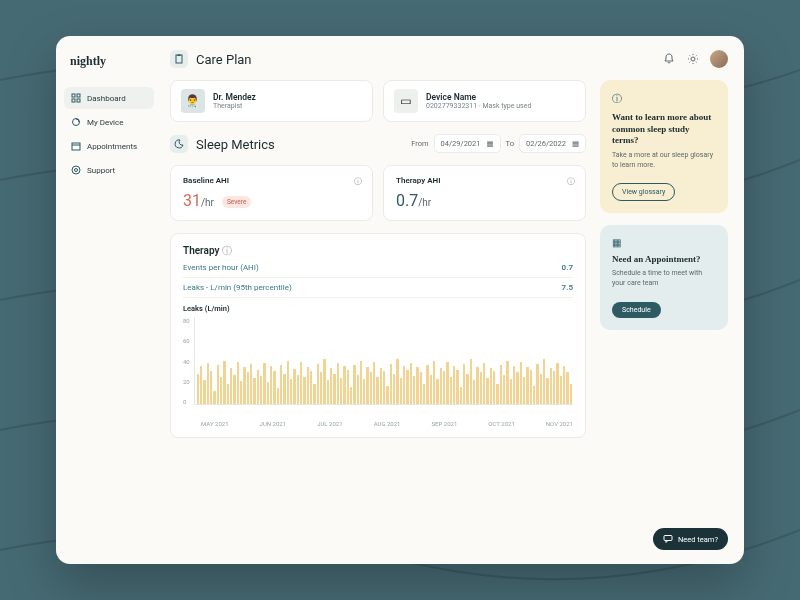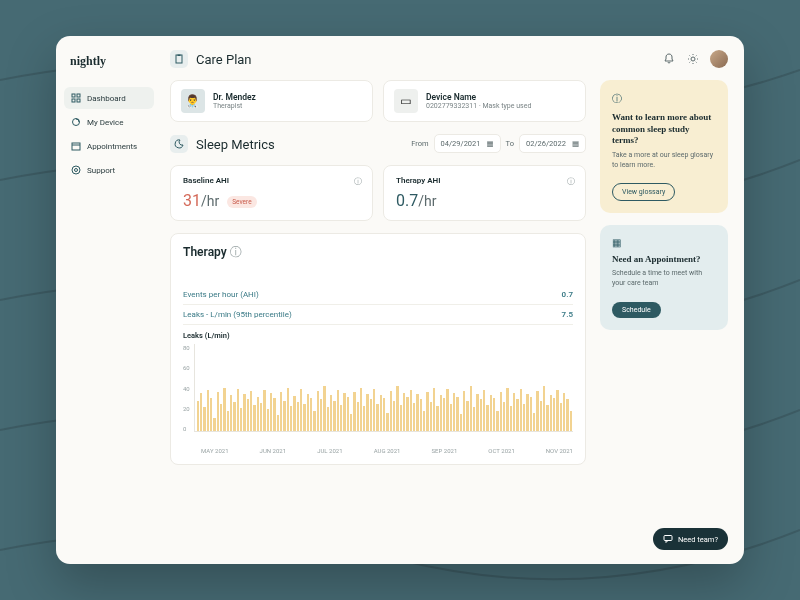--- a/index.html
+++ b/index.html
@@ -22,25 +22,25 @@
 .card .thumb{width:24px;height:24px;border-radius:4px;background:#dce5e6;display:flex;align-items:center;justify-content:center;font-size:12px}
 .card .ctitle{font-size:8.5px;font-weight:600;color:#1a2b2e}
 .card .csub{font-size:7px;color:#7a8486}
 .metrics-head{display:flex;align-items:flex-end;justify-content:space-between}
 .date-range{display:flex;align-items:center;gap:5px;font-size:7.5px;color:#5c6a6c}
 .date-box{background:#fff;border:1px solid #eceae4;border-radius:5px;padding:4px 6px;display:flex;align-items:center;gap:6px}
 .metric-pair{display:flex;gap:10px}
 .metric{flex:1;background:#fff;border:1px solid #eceae4;border-radius:8px;padding:10px 12px;position:relative}
 .metric .mlabel{font-size:8px;font-weight:600;color:#1a2b2e;margin-bottom:6px}
 .metric .mval{font-size:16px;font-weight:400}
-.metric .mval .unit{font-size:14px;color:#5c6a6c}
+.metric .mval .unit{font-size:10px;color:#5c6a6c}
 .metric .info{position:absolute;top:10px;right:10px;font-size:8px;color:#9aa4a5}
 .sev{display:inline-block;background:#fbe7e2;color:#c85a4a;font-size:6.5px;padding:2px 5px;border-radius:8px;margin-left:4px;vertical-align:middle}
 .therapy-card{background:#fff;border:1px solid #eceae4;border-radius:8px;padding:10px 12px}
-.therapy-card .tlabel{font-size:12px;font-weight:600;color:#1a2b2e;margin-bottom:24px}
+.therapy-card .tlabel{font-size:10px;font-weight:600;color:#1a2b2e;margin-bottom:0}
 .therapy-card .row{display:flex;justify-content:space-between;font-size:8px;padding:5px 0;border-bottom:1px solid #f0efe9}
 .therapy-card .row:last-of-type{border-bottom:none}
 .therapy-card .row .k{color:#3a7a86}
 .therapy-card .row .v{color:#3a7a86;font-weight:600}
 .chart-area{margin-top:6px}
 .chart-title{font-size:7.5px;font-weight:600;color:#1a2b2e;margin-bottom:4px}
 .chart{position:relative;height:110px;display:flex}
 .yaxis{display:flex;flex-direction:column;justify-content:space-between;font-size:6px;color:#9aa4a5;padding-right:4px;height:88px}
 .plot{flex:1;position:relative;height:88px;border-left:1px solid #e7e5de;border-bottom:1px solid #e7e5de;display:flex;align-items:flex-end;gap:1px;padding:0 2px}
 .bar{flex:1;background:#f2d391;min-width:1px}

